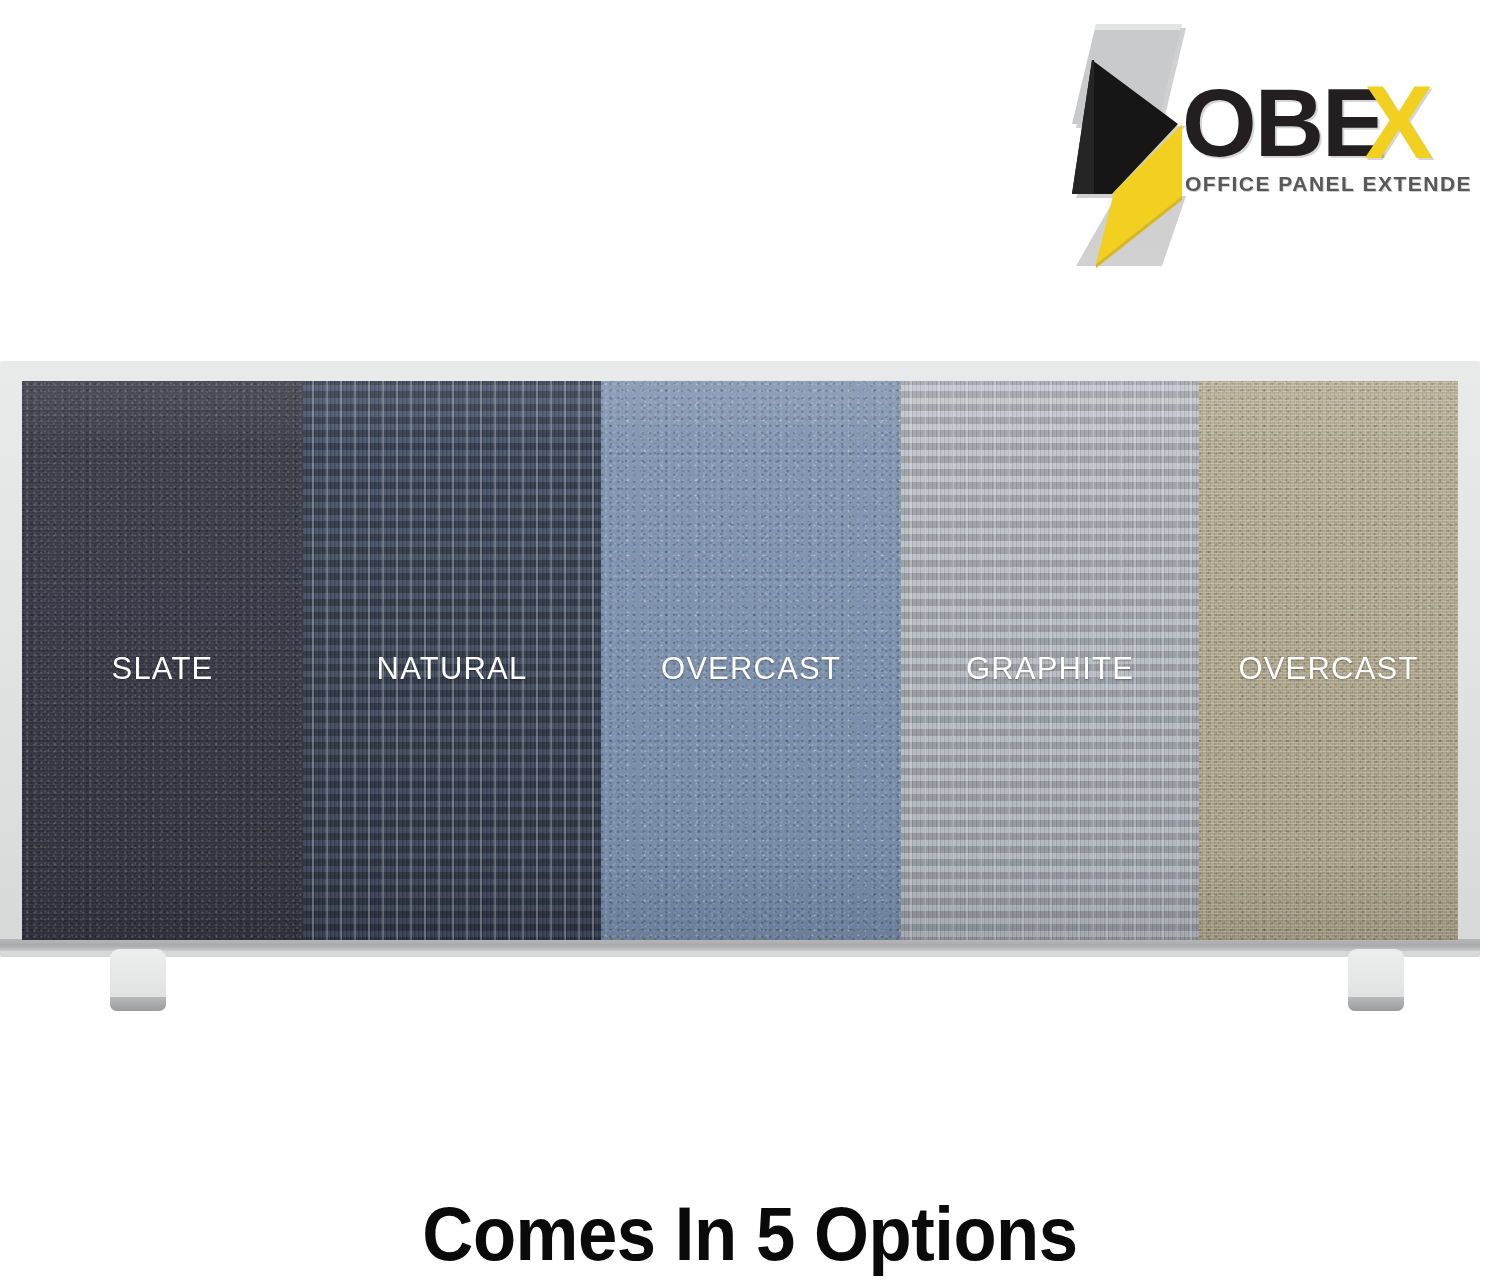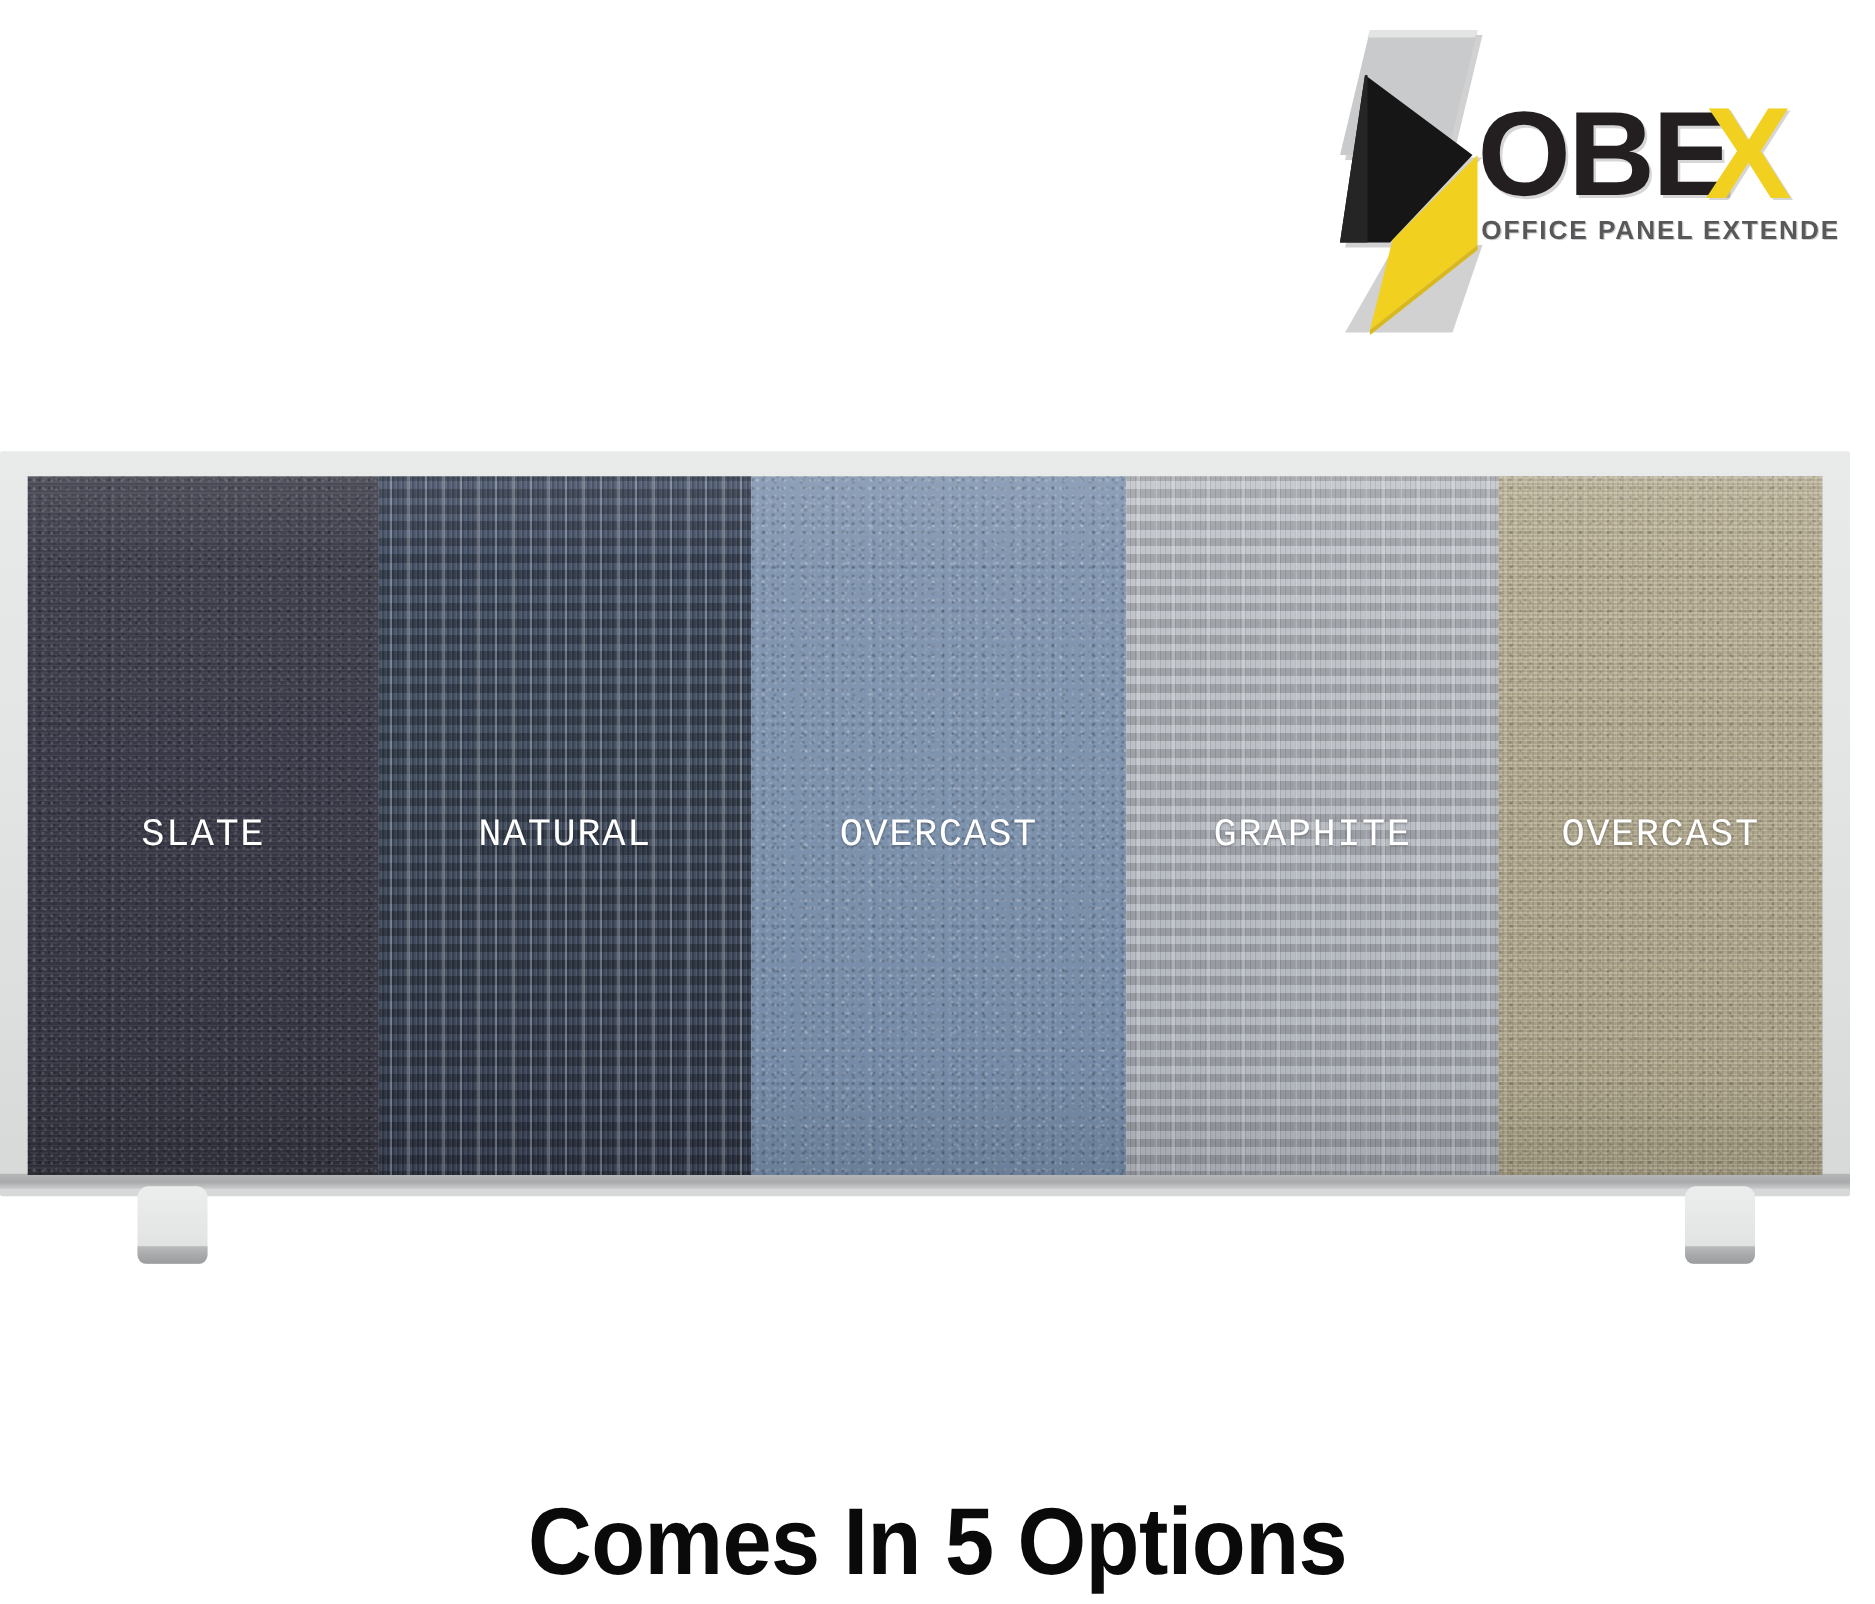--- a/index.html
+++ b/index.html
@@ -89,21 +89,21 @@
     display: flex;
     align-items: center;
     justify-content: center;
     overflow: hidden;
   }
 
   .swatch-label {
     position: relative;
     z-index: 6;
     color: #ffffff;
-    font-family: Liberation Mono, monospace;
+    font-family: Liberation Sans, sans-serif;
     font-size: 31px;
     font-weight: 400;
     letter-spacing: 1.2px;
     white-space: nowrap;
     text-shadow: 0 1px 2px rgba(0,0,0,0.35);
     transform: translateY(8px);
   }
 
   
   .tex {

